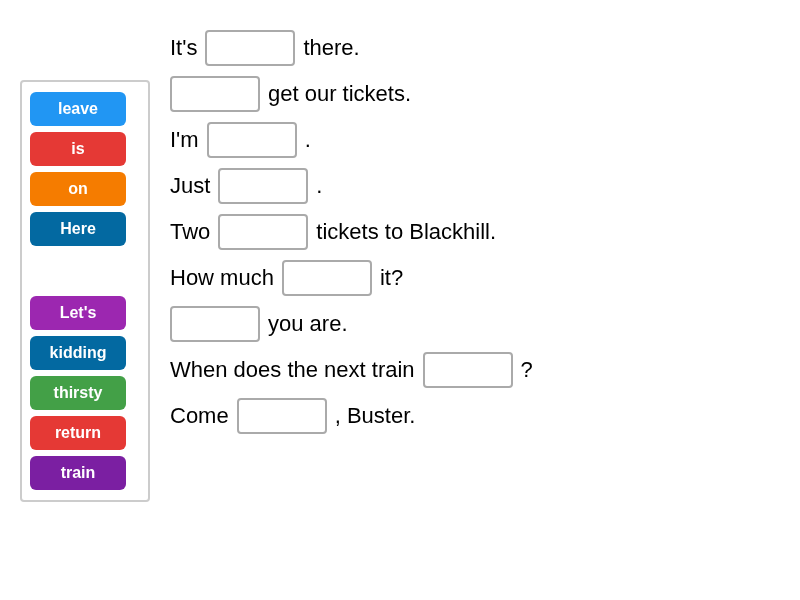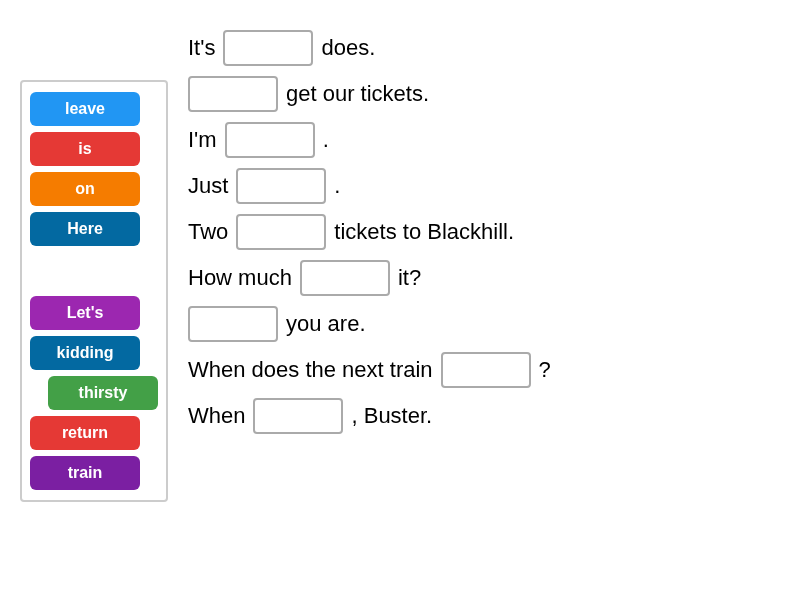--- a/index.html
+++ b/index.html
@@ -34,21 +34,21 @@
 
     .word-btn {
       color: #ffffff;
       border: none;
       border-radius: 6px;
       padding: 8px 12px;
       font-size: 16px;
       font-weight: bold;
       cursor: pointer;
       text-align: center;
-      width: 110px;
+      width: 96px;
     }
 
     .main-content {
       display: flex;
       flex-direction: column;
       gap: 10px;
       padding-top: 10px;
     }
 
     .sentence-line {
@@ -72,30 +72,30 @@
 </head>
 <body>
 
 <div class="sidebar" id="sidebar-container">
 <button class="word-btn" style="background-color: rgb(33, 150, 243);">leave</button>
     <button class="word-btn" style="background-color: rgb(229, 57, 53);">is</button>
     <button class="word-btn" style="background-color: rgb(245, 124, 0);">on</button>
     <button class="word-btn" style="background-color: #0369a1;">Here</button>
     <button class="word-btn" style="background-color: rgb(156, 39, 176); margin-top: 44px;">Let's</button>
     <button class="word-btn" style="background-color: #0369a1;">kidding</button>
-    <button class="word-btn" style="background-color: rgb(67, 160, 71); margin-left: 18px;">thirsty</button>
+    <button class="word-btn" style="background-color: rgb(67, 160, 71);">thirsty</button>
     <button class="word-btn" style="background-color: rgb(229, 57, 53);">return</button>
     <button class="word-btn" style="background-color: rgb(123, 31, 162);">train</button>
   </div>
 
 <div class="main-content" id="sentences-container">
 <div class="sentence-line">
       <span>It's</span>
       <div class="blank-box"></div>
-      <span>does.</span>
+      <span>there.</span>
     </div>
     <div class="sentence-line">
       <div class="blank-box"></div>
       <span>get our tickets.</span>
     </div>
     <div class="sentence-line">
       <span>I'm</span>
       <div class="blank-box"></div>
       <span>.</span>
     </div>
@@ -117,17 +117,17 @@
     <div class="sentence-line">
       <div class="blank-box"></div>
       <span>you are.</span>
     </div>
     <div class="sentence-line">
       <span>When does the next train</span>
       <div class="blank-box"></div>
       <span>?</span>
     </div>
     <div class="sentence-line">
-      <span>When</span>
+      <span>Come</span>
       <div class="blank-box"></div>
       <span>, Buster.</span>
     </div>
   </div>
 
 </body></html>

